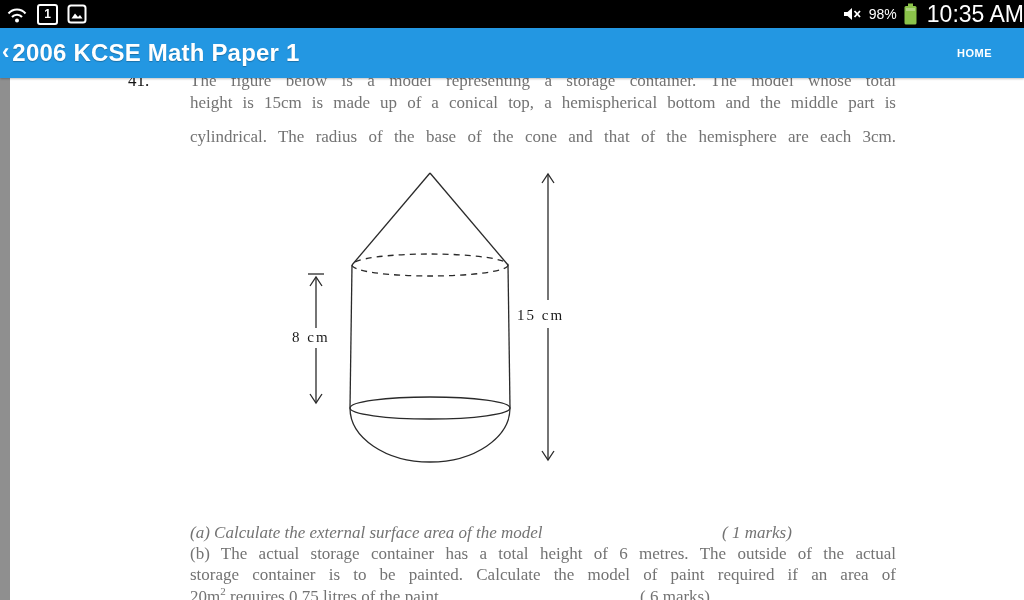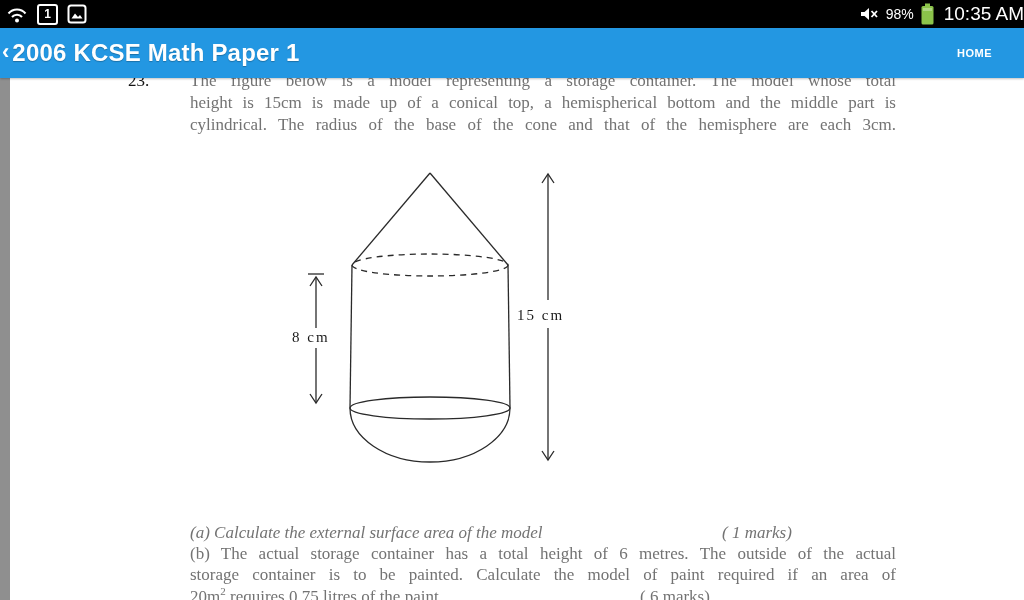--- a/index.html
+++ b/index.html
@@ -16,21 +16,21 @@
     font-family:"Liberation Sans", sans-serif;
   }
   .sb-left { display:flex; align-items:center; gap:9px; padding-left:6px; }
   .sb-right { margin-left:auto; display:flex; align-items:center; gap:7px; }
   .sb-iconbox {
     width:17px; height:17px; border:2px solid #fff; border-radius:3px;
     display:flex; align-items:center; justify-content:center;
     font-size:12px; font-weight:bold; line-height:1;
   }
   .sb-percent { font-size:14px; letter-spacing:0; }
-  .sb-time { font-size:19px; padding-left:3px; }
+  .sb-time { font-size:23px; padding-left:3px; }
   .sb-icon { display:flex; align-items:center; }
 
   
   .app-header {
     position:absolute; top:28px; left:0; right:0; height:50px;
     background:#2397e2; z-index:20;
     display:flex; align-items:center;
     color:#fff; font-family:"Liberation Sans", sans-serif;
     box-shadow:0 1px 2px rgba(0,0,0,0.25);
   }
@@ -56,25 +56,25 @@
   .figure-wrap { position:absolute; left:270px; top:160px; width:320px; height:312px; }
   .figure-wrap svg { display:block; }
   .fig-stroke { stroke:#2a2a2a; stroke-width:1.3; fill:none; }
   .fig-label { font-family:"Liberation Serif", serif; font-size:15px; fill:#1a1a1a; letter-spacing:2px; }
 </style>
 </head>
 <body>
 
 <div class="page">
 
-  <div class="q-num" style="top:70px;">23.</div>
+  <div class="q-num" style="top:70px;">41.</div>
 
   <div class="tl tl-justify" style="top:70px;">The figure below is a model representing a storage container. The model whose total</div>
   <div class="tl tl-justify" style="top:92px;">height is 15cm is made up of a conical top, a hemispherical bottom and the middle part is</div>
-  <div class="tl tl-justify" style="top:114px;">cylindrical. The radius of the base of the cone and that of the hemisphere are each 3cm.</div>
+  <div class="tl tl-justify" style="top:126px;">cylindrical. The radius of the base of the cone and that of the hemisphere are each 3cm.</div>
 
   <div class="figure-wrap">
     <svg width="320" height="312" viewBox="0 0 320 312">
 
       <line class="fig-stroke" x1="160" y1="13" x2="82" y2="105"></line>
       <line class="fig-stroke" x1="160" y1="13" x2="238" y2="105"></line>
 
       <ellipse class="fig-stroke" cx="160" cy="105" rx="78" ry="11" stroke-dasharray="6 5"></ellipse>
 
       <line class="fig-stroke" x1="82" y1="105" x2="80" y2="248"></line>

